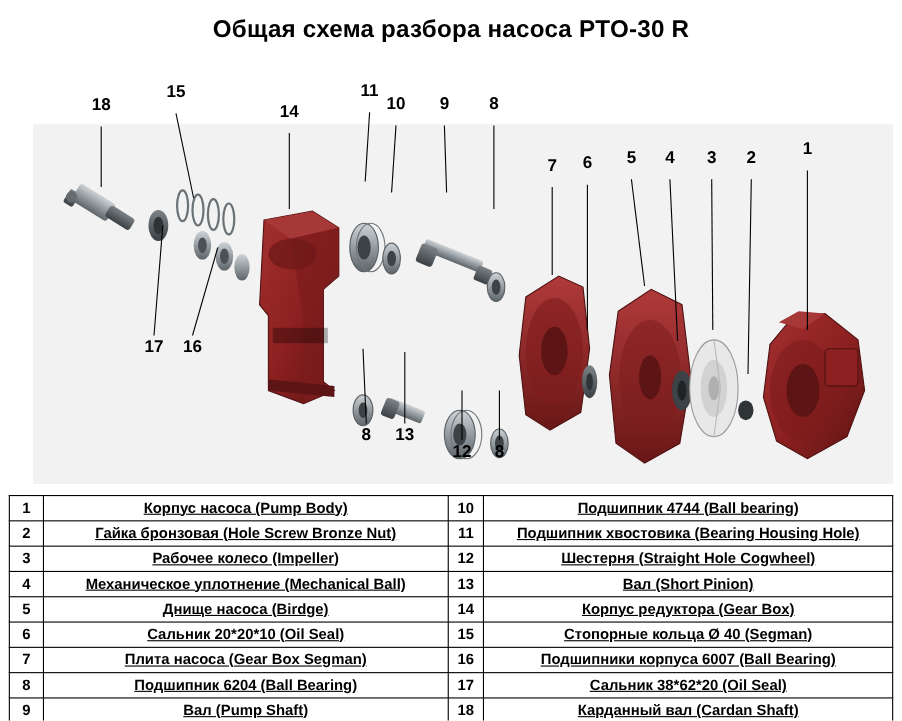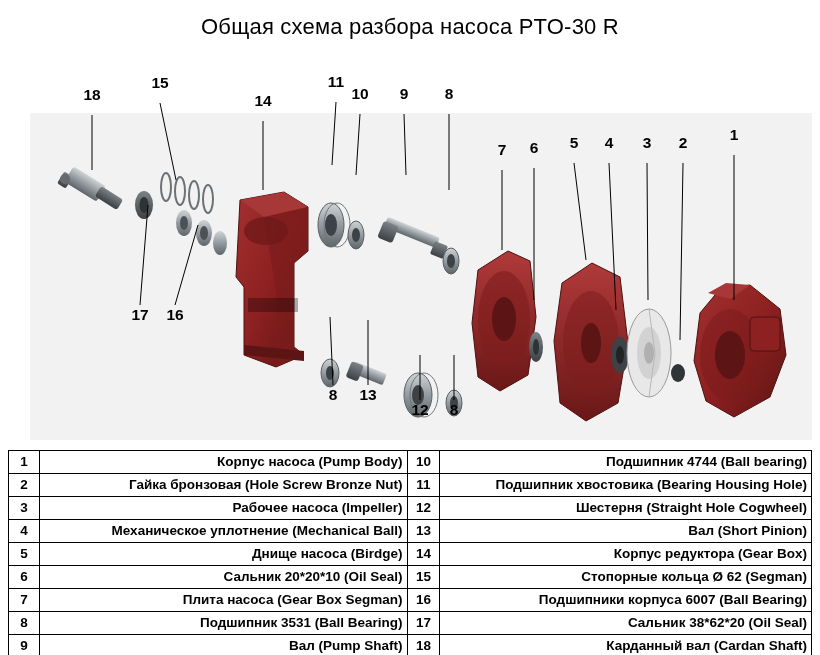--- a/index.html
+++ b/index.html
@@ -21,21 +21,21 @@
   }
 
   
   .title {
     position: absolute;
     top: 14px;
     left: 0;
     width: 820px;
     text-align: center;
     font-size: 22px;
-    font-weight: normal;
+    font-weight: bold;
     letter-spacing: 0.2px;
   }
 
   
   .diagram {
     position: absolute;
     top: 55px;
     left: 8px;
     width: 804px;
     height: 385px;
@@ -61,21 +61,22 @@
     line-height: 16px;
     white-space: nowrap;
     overflow: hidden;
   }
   .legend td.num {
     width: 26px;
     text-align: center;
   }
   .legend td.txt {
     width: 376px;
-    text-align: right;
+    text-align: center;
+    text-decoration: underline;
   }
 
   
   .lbl {
     font-family: "Liberation Sans", sans-serif;
     font-size: 15.5px;
     font-weight: bold;
     fill: #000;
   }
   .lead {
@@ -290,51 +291,51 @@
           <td class="txt">Подшипник 4744 (Ball bearing)</td>
         </tr>
         <tr>
           <td class="num">2</td>
           <td class="txt">Гайка бронзовая (Hole Screw Bronze Nut)</td>
           <td class="num">11</td>
           <td class="txt">Подшипник хвостовика (Bearing Housing Hole)</td>
         </tr>
         <tr>
           <td class="num">3</td>
-          <td class="txt">Рабочее насоса (Impeller)</td>
+          <td class="txt">Рабочее колесо (Impeller)</td>
           <td class="num">12</td>
           <td class="txt">Шестерня (Straight Hole Cogwheel)</td>
         </tr>
         <tr>
           <td class="num">4</td>
           <td class="txt">Механическое уплотнение (Mechanical Ball)</td>
           <td class="num">13</td>
           <td class="txt">Вал (Short Pinion)</td>
         </tr>
         <tr>
           <td class="num">5</td>
           <td class="txt">Днище насоса (Birdge)</td>
           <td class="num">14</td>
           <td class="txt">Корпус редуктора (Gear Box)</td>
         </tr>
         <tr>
           <td class="num">6</td>
           <td class="txt">Сальник 20*20*10 (Oil Seal)</td>
           <td class="num">15</td>
-          <td class="txt">Стопорные кольца Ø 62 (Segman)</td>
+          <td class="txt">Стопорные кольца Ø 40 (Segman)</td>
         </tr>
         <tr>
           <td class="num">7</td>
           <td class="txt">Плита насоса (Gear Box Segman)</td>
           <td class="num">16</td>
           <td class="txt">Подшипники корпуса 6007 (Ball Bearing)</td>
         </tr>
         <tr>
           <td class="num">8</td>
-          <td class="txt">Подшипник 3531 (Ball Bearing)</td>
+          <td class="txt">Подшипник 6204 (Ball Bearing)</td>
           <td class="num">17</td>
           <td class="txt">Сальник 38*62*20 (Oil Seal)</td>
         </tr>
         <tr>
           <td class="num">9</td>
           <td class="txt">Вал (Pump Shaft)</td>
           <td class="num">18</td>
           <td class="txt">Карданный вал (Cardan Shaft)</td>
         </tr>
       </tbody>

